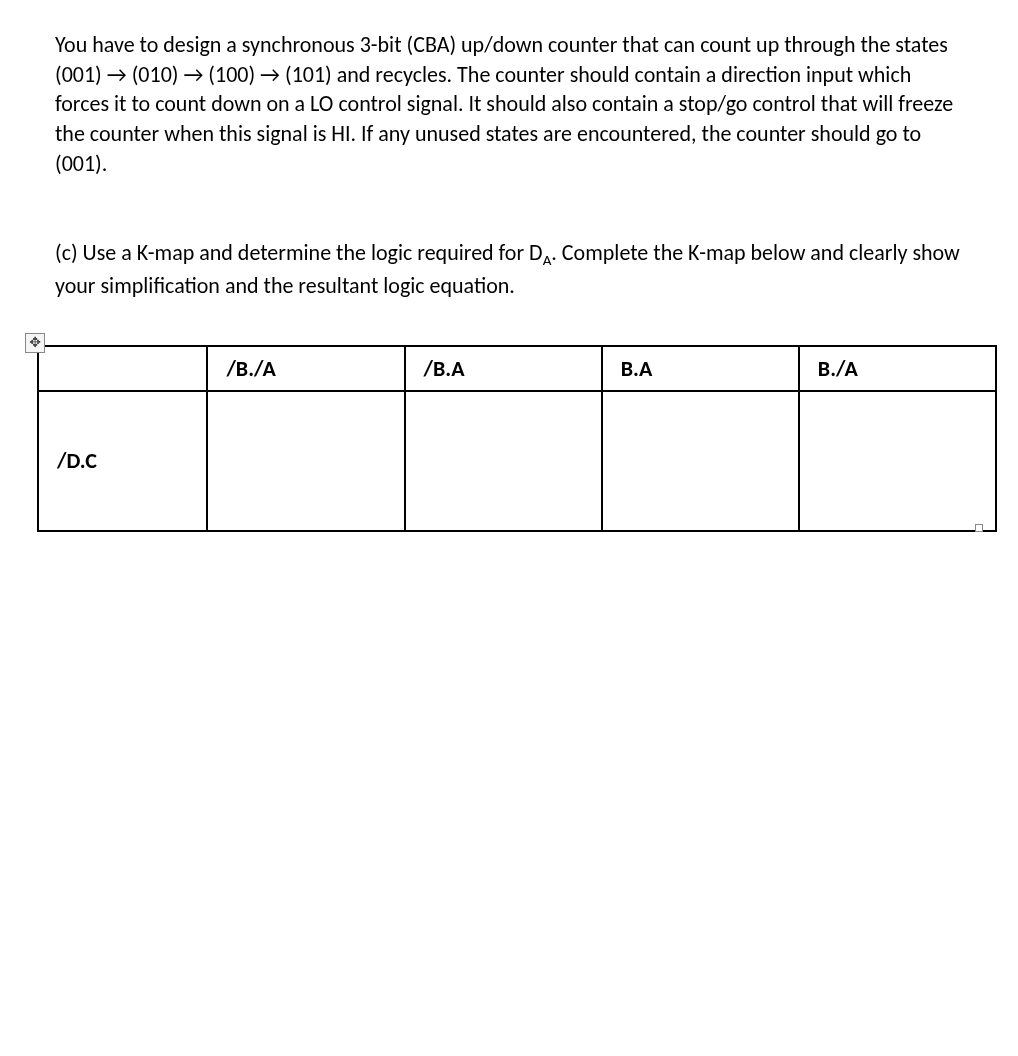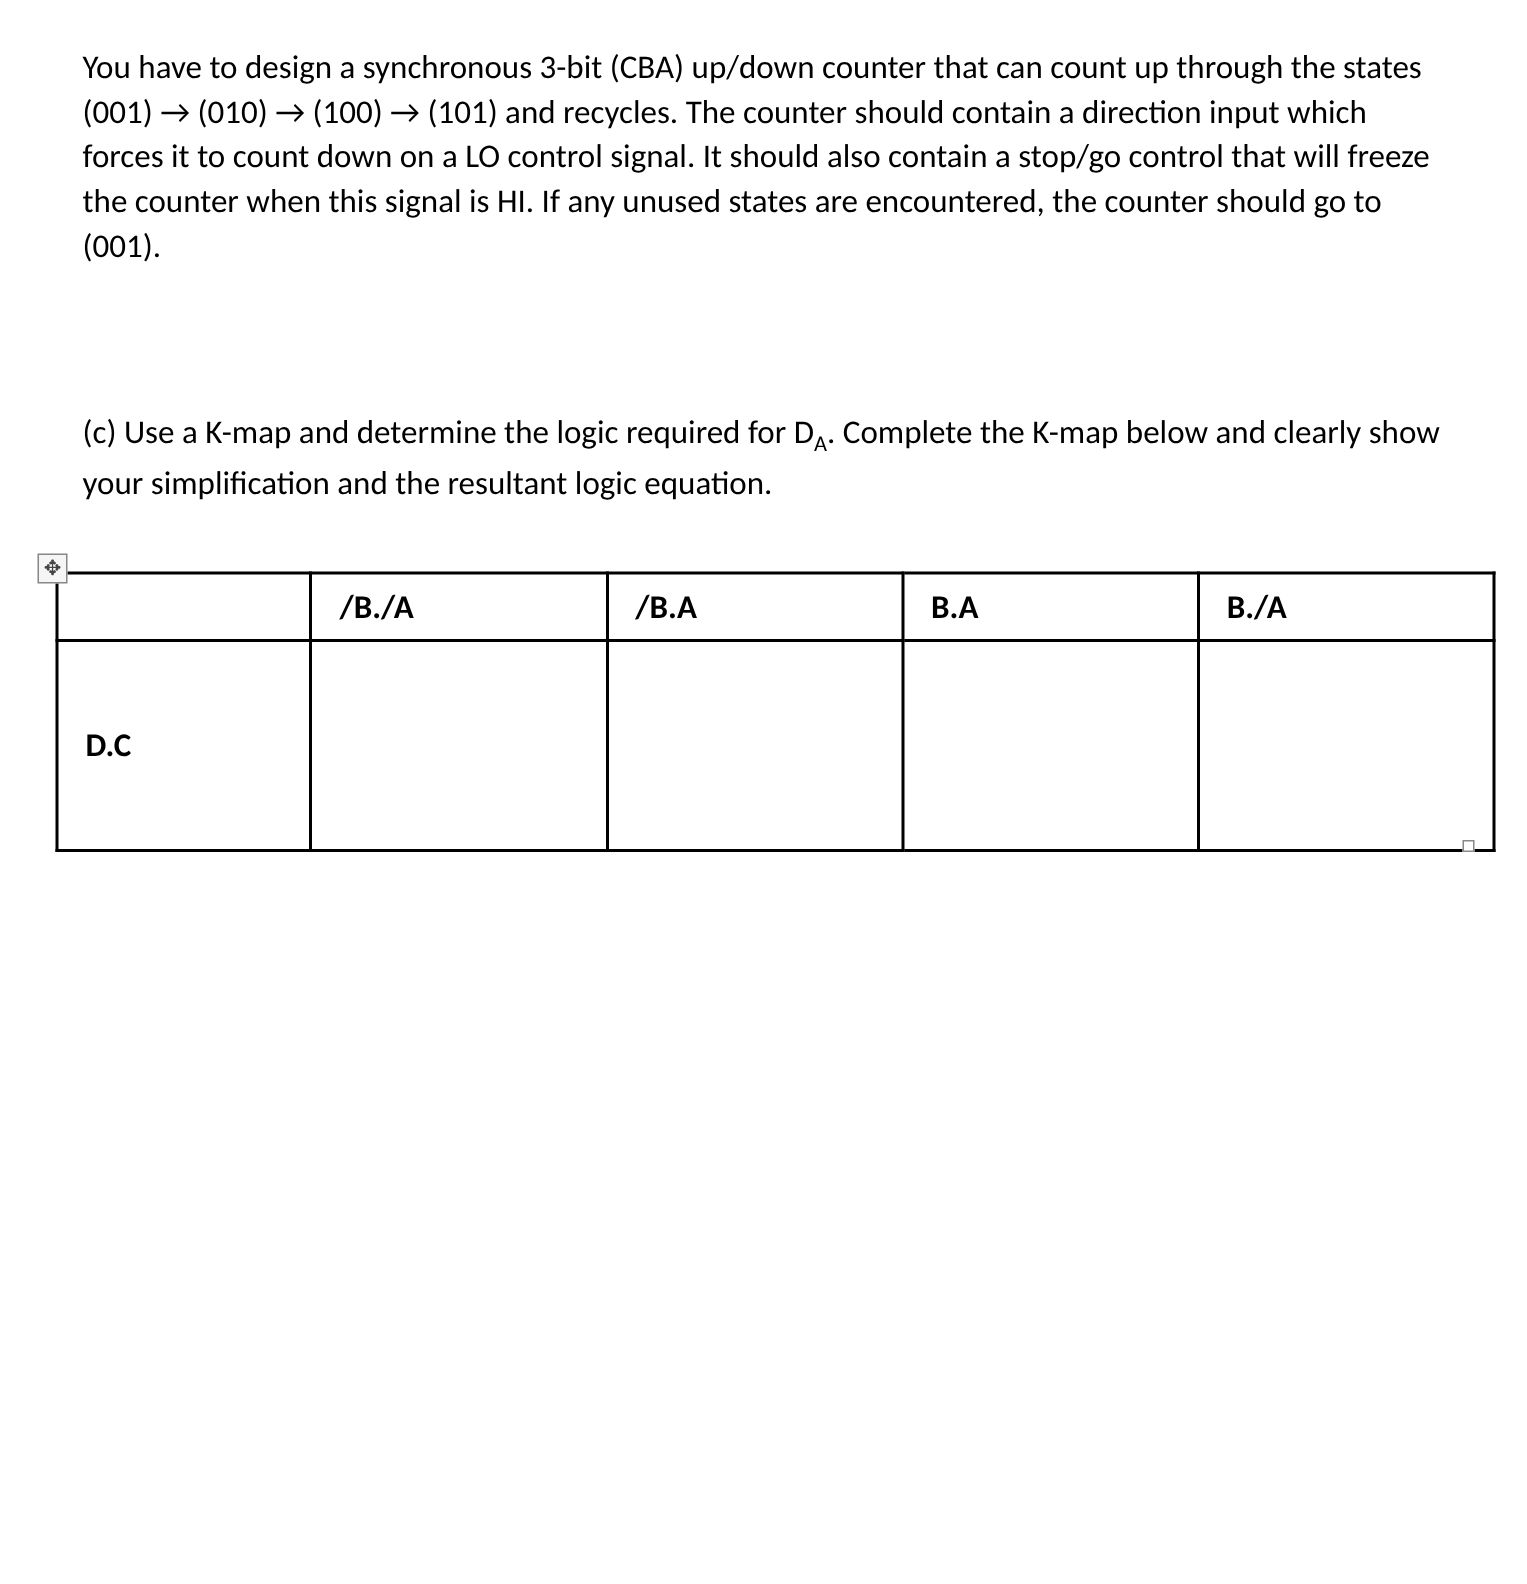--- a/index.html
+++ b/index.html
@@ -15,21 +15,21 @@
       padding: 30px 55px 30px 55px;
       position: relative;
     }
     .paragraph {
       font-size: 22px;
       line-height: 1.35;
       color: #000;
       margin-bottom: 6px;
     }
     .problem-text {
-      margin-bottom: 95px;
+      margin-bottom: 60px;
     }
     .part-c {
       font-size: 22px;
       line-height: 1.35;
       color: #000;
       margin-bottom: 44px;
     }
     .subscript {
       font-size: 15px;
       vertical-align: sub;
@@ -112,21 +112,21 @@
   <table class="kmap-table">
     <tbody>
         <tr>
       <th class="corner-cell"></th>
       <th class="col-header">/B./A</th>
       <th class="col-header">/B.A</th>
       <th class="col-header">B.A</th>
       <th class="col-header">B./A</th>
     </tr>
     <tr>
-      <td class="row-header">D.C</td>
+      <td class="row-header">/D.C</td>
       <td class="data-cell"></td>
       <td class="data-cell"></td>
       <td class="data-cell"></td>
       <td class="data-cell"></td>
     </tr>
   </tbody>
     </table>
   <div class="resize-handle"></div>
 </div>
 

